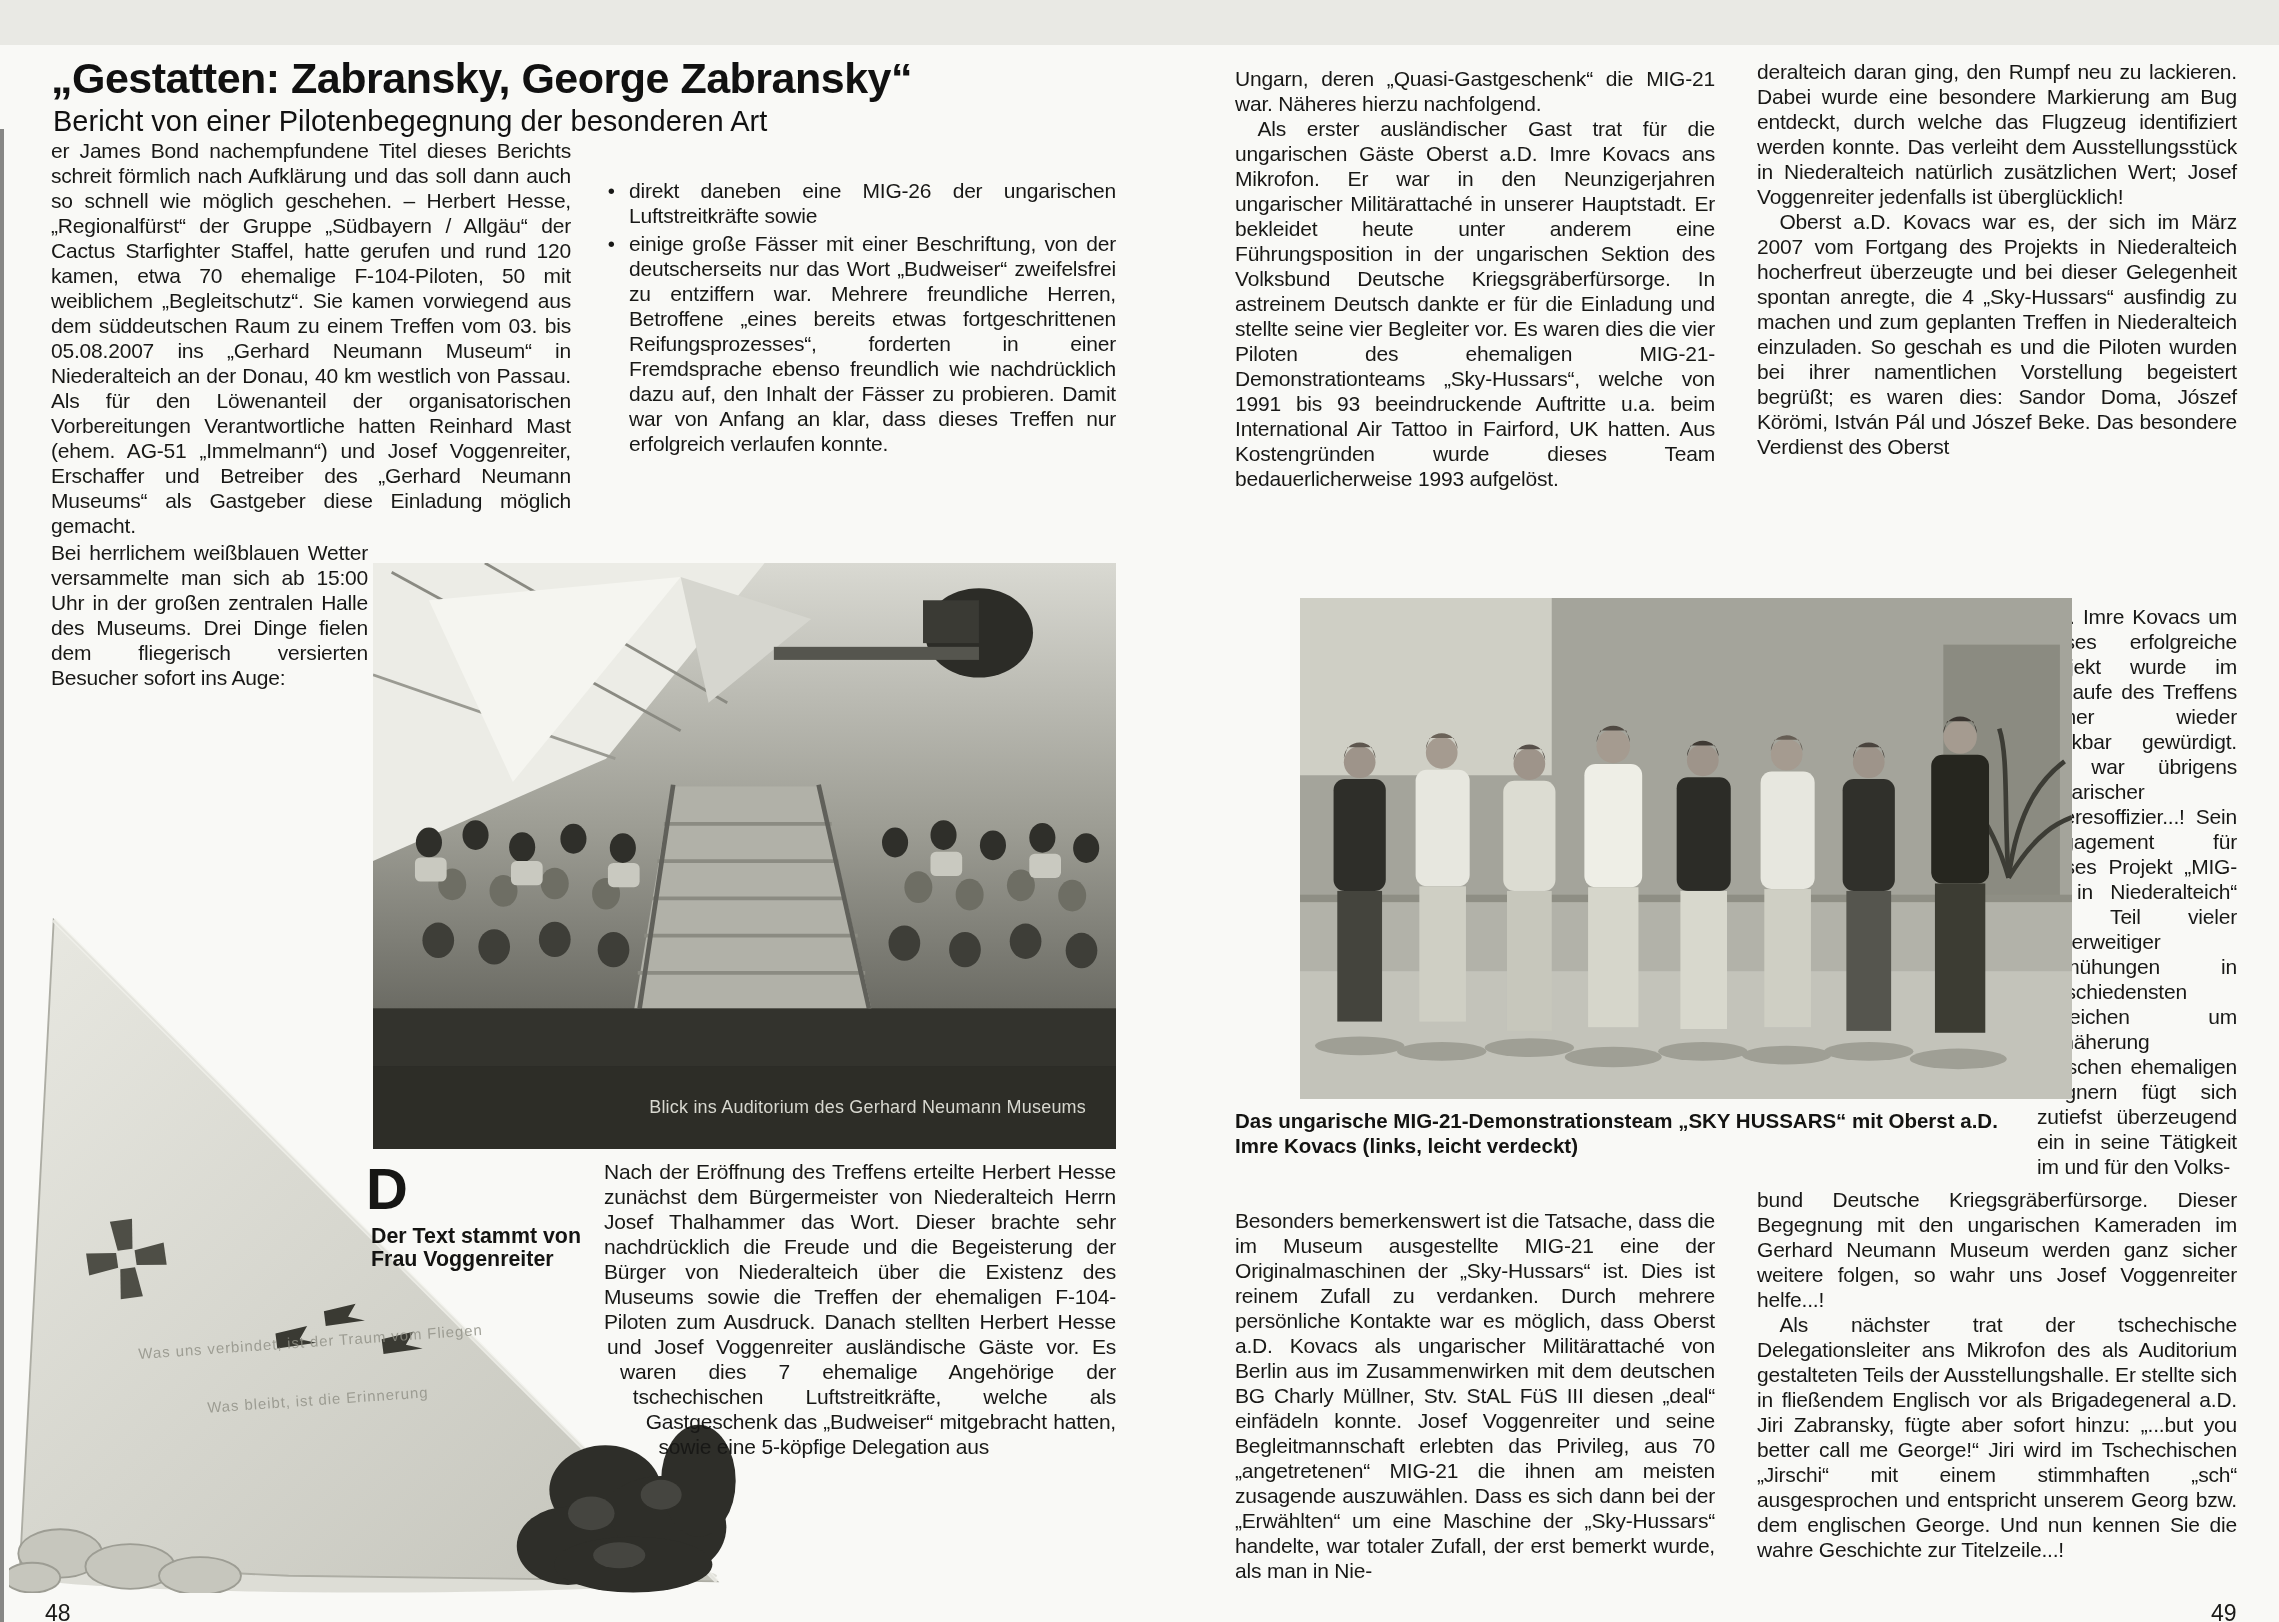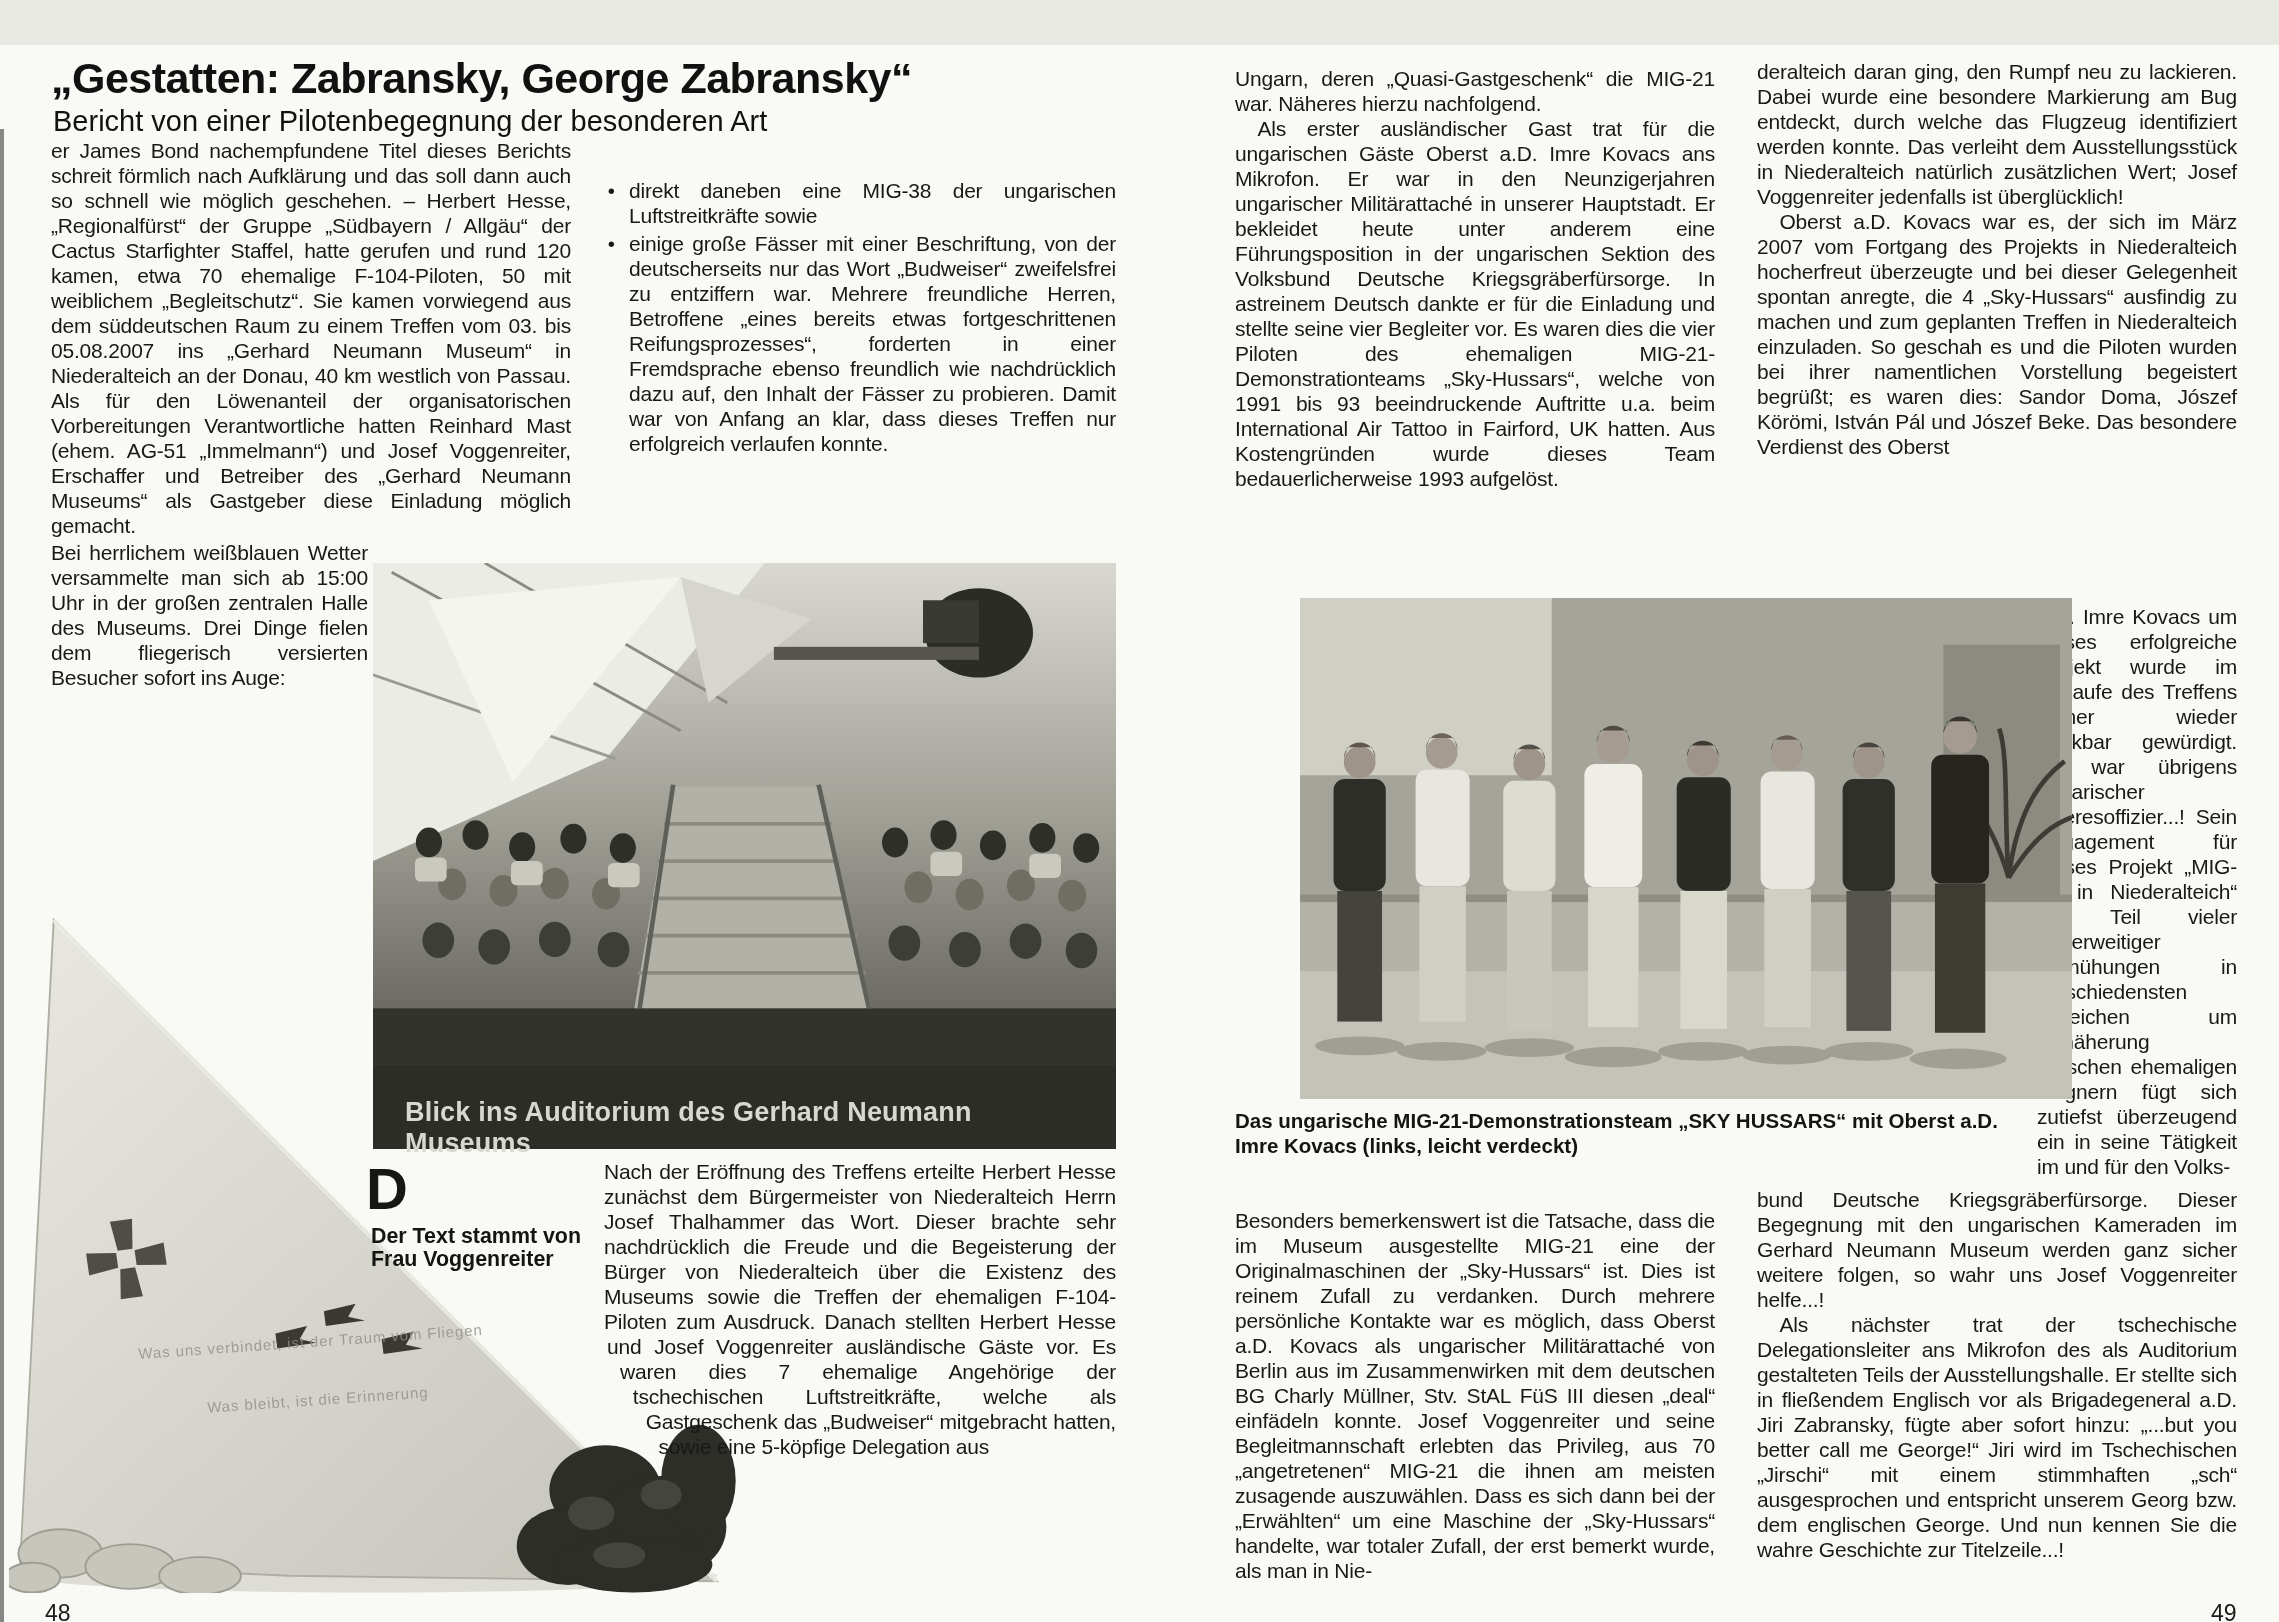--- a/index.html
+++ b/index.html
@@ -23,22 +23,22 @@
   .l1 .sp-r{float:right;width:203px;height:1025px;
             shape-outside:polygon(0 403px,203px 403px,203px 1025px,0 1025px);}
   .l1 .sp-l{float:left;width:315px;height:1072px;
             shape-outside:polygon(0 781px,315px 1059px,315px 1072px,0 1072px);}
   .l2b .sp-l{float:left;width:140px;height:457px;
              shape-outside:polygon(0 194px,140px 466px,0 466px);}
 
   .bullet{position:relative;padding-left:25px;margin-bottom:2.8px;}
   .bullet::before{content:"•";position:absolute;left:3.7px;top:0;font-size:20.5px;}
 
-  .caption-light{position:absolute;font-size:27px;font-weight:700;color:#d8d8d0;
-                 letter-spacing:0.2px;}
+  .caption-light{position:absolute;font-size:18px;font-weight:400;color:#d8d8d0;
+                 letter-spacing:0.2px;text-align:right;}
   .caption-dark{position:absolute;font-size:20.5px;font-weight:700;color:#141412;line-height:25px;
                 text-align:left;}
   .credit{position:absolute;font-size:21.4px;font-weight:700;color:#141412;line-height:23px;}
 
   .pagenum{position:absolute;font-size:23px;color:#1a1a18;}
 
   .mem-line{position:absolute;font-size:15px;color:#8f8f85;letter-spacing:0.9px;
             transform:rotate(-4deg);opacity:.8;white-space:nowrap;}
 
   .photo{position:absolute;overflow:hidden;}
@@ -58,21 +58,21 @@
   <div class="subtitle">Bericht von einer Pilotenbegegnung der besonderen Art</div>
 
   <div class="col l1" style="left:51px;top:93px;width:520px;height:1100px;">
     <div class="sp-r"></div>
     <div class="sp-l"></div>
     <p><span class="dropcap">D</span><span>er James Bond nachempfundene Titel dieses Berichts schreit förmlich nach Aufklärung und das soll dann auch so schnell wie möglich geschehen. – Herbert Hesse, „Regionalfürst“ der Gruppe „Südbayern / Allgäu“ der Cactus Starfighter Staffel, hatte gerufen und rund 120 kamen, etwa 70 ehemalige F-104-Piloten, 50 mit weiblichem „Begleitschutz“. Sie kamen vorwiegend aus dem süddeutschen Raum zu einem Treffen vom 03. bis 05.08.2007 ins „Gerhard Neumann Museum“ in Niederalteich an der Donau, 40 km westlich von Passau. Als für den Löwenanteil der organisatorischen Vorbereitungen Verantwortliche hatten Reinhard Mast (ehem. AG-51 „Immelmann“) und Josef Voggenreiter, Erschaffer und Betreiber des „Gerhard Neumann Museums“ als Gastgeber diese Einladung möglich gemacht.</span></p>
     <p class="gap">Bei herrlichem weißblauen Wetter versammelte man sich ab 15:00 Uhr in der großen zentralen Halle des Museums. Drei Dinge fielen dem fliegerisch versierten Besucher sofort ins Auge:</p>
   </div>
 
   <div class="col" style="left:604px;top:133px;width:512px;">
-    <div class="bullet">direkt daneben eine MIG-38 der ungarischen Luftstreitkräfte sowie</div>
+    <div class="bullet">direkt daneben eine MIG-26 der ungarischen Luftstreitkräfte sowie</div>
     <div class="bullet">einige große Fässer mit einer Beschriftung, von der deutscherseits nur das Wort „Budweiser“ zweifelsfrei zu entziffern war. Mehrere freundliche Herren, Betroffene „eines bereits etwas fortgeschrittenen Reifungsprozesses“, forderten in einer Fremdsprache ebenso freundlich wie nachdrücklich dazu auf, den Inhalt der Fässer zu probieren. Damit war von Anfang an klar, dass dieses Treffen nur erfolgreich verlaufen konnte.</div>
   </div>
 
   <div class="photo" style="left:373px;top:518px;width:743px;height:586px;">
     <svg width="743" height="586" viewBox="0 0 797 629" preserveAspectRatio="none">
       <defs>
         <linearGradient id="gAud" x1="0" y1="0" x2="0" y2="1">
           <stop offset="0" stop-color="#d9d9d2"></stop>
             <stop offset="0.45" stop-color="#9d9d94"></stop>
             <stop offset="1" stop-color="#45453f"></stop>

